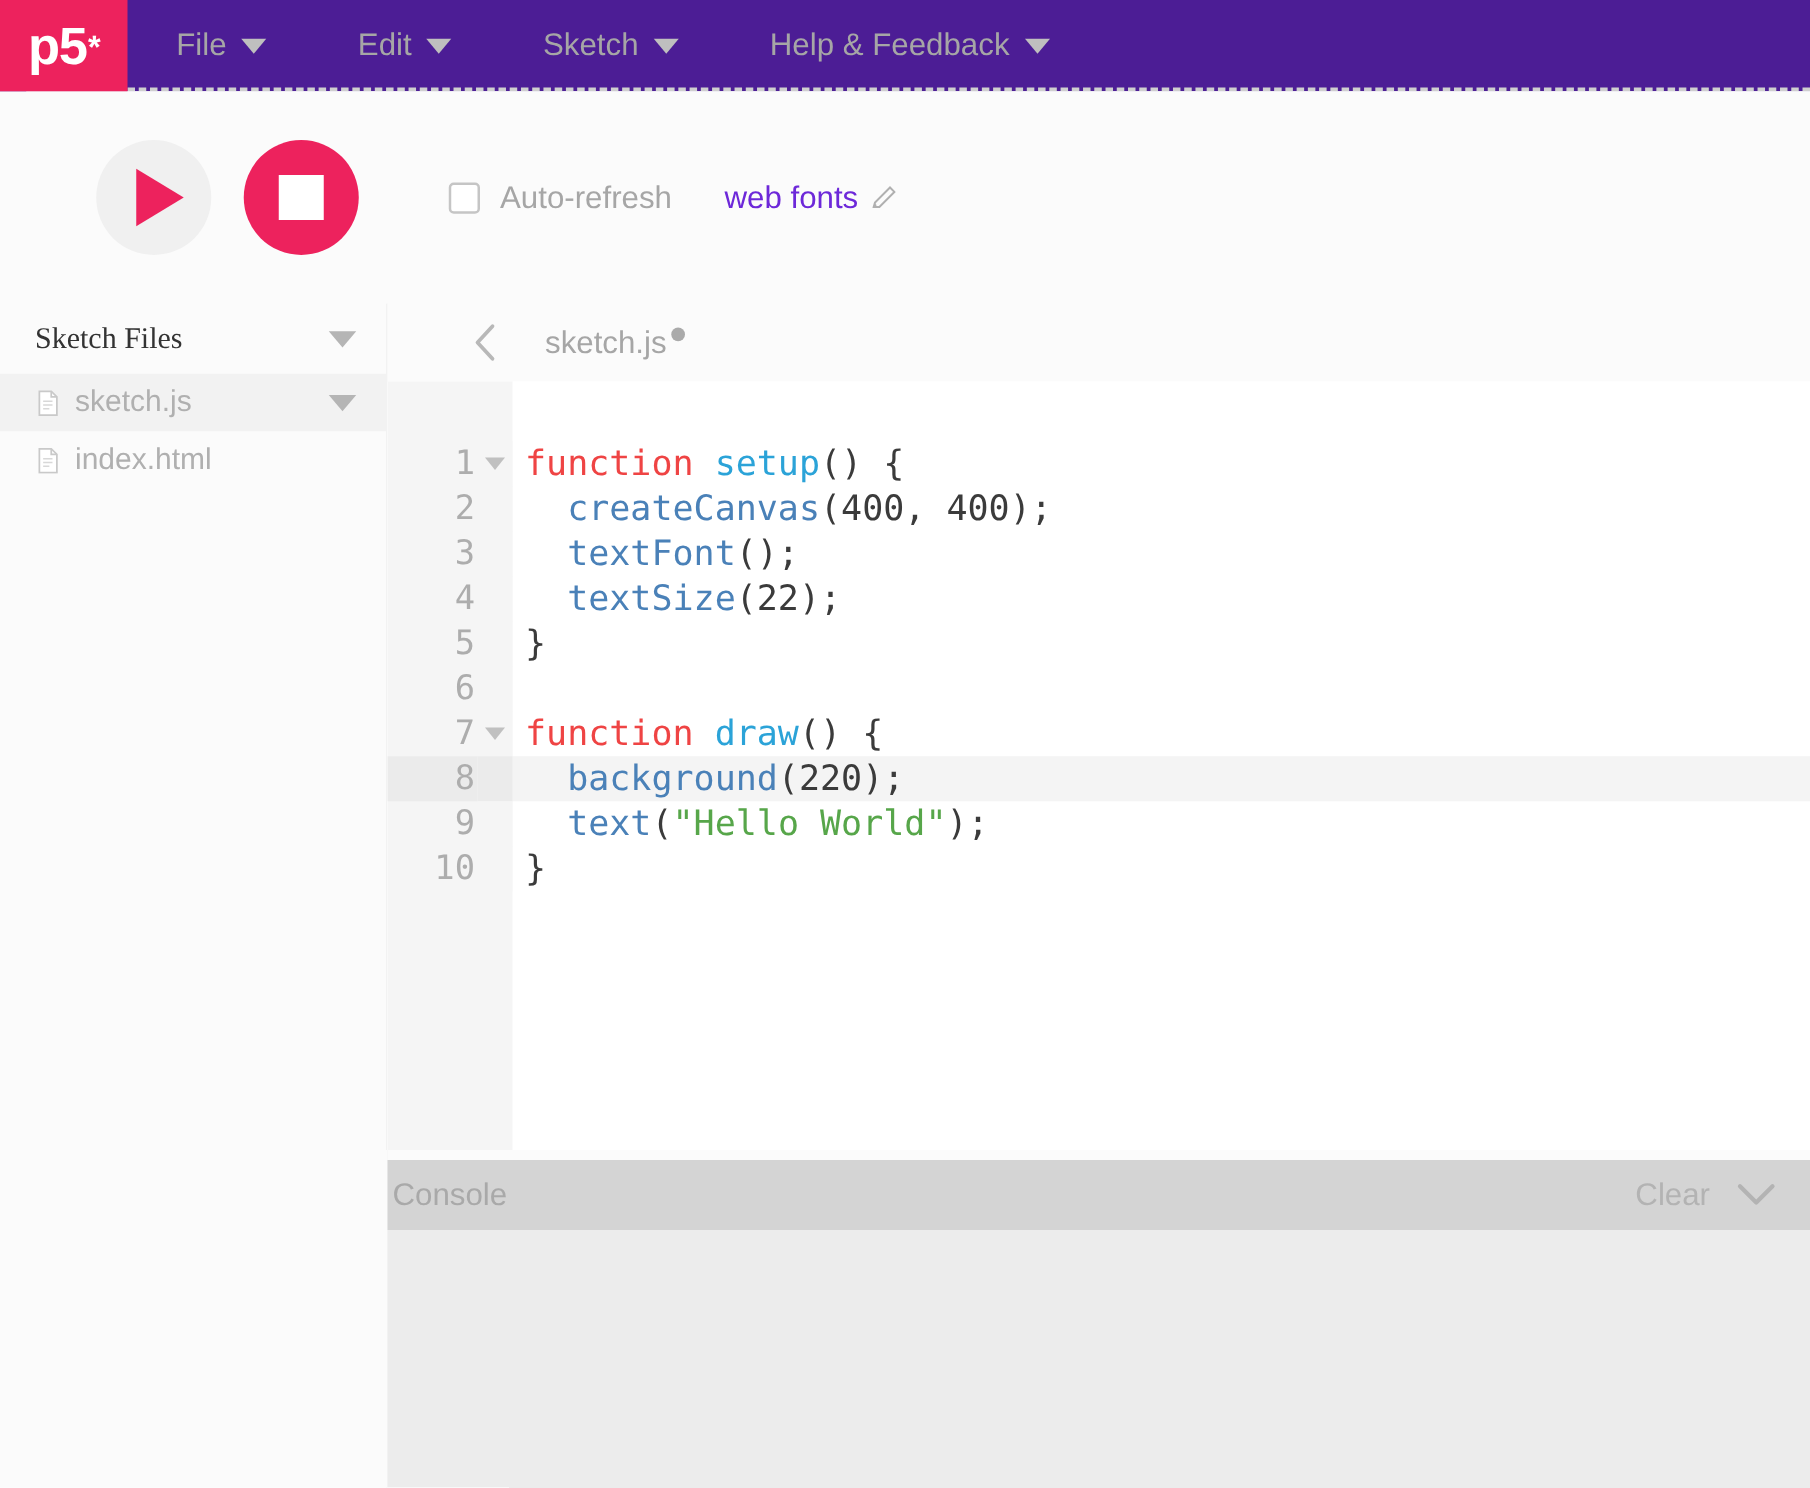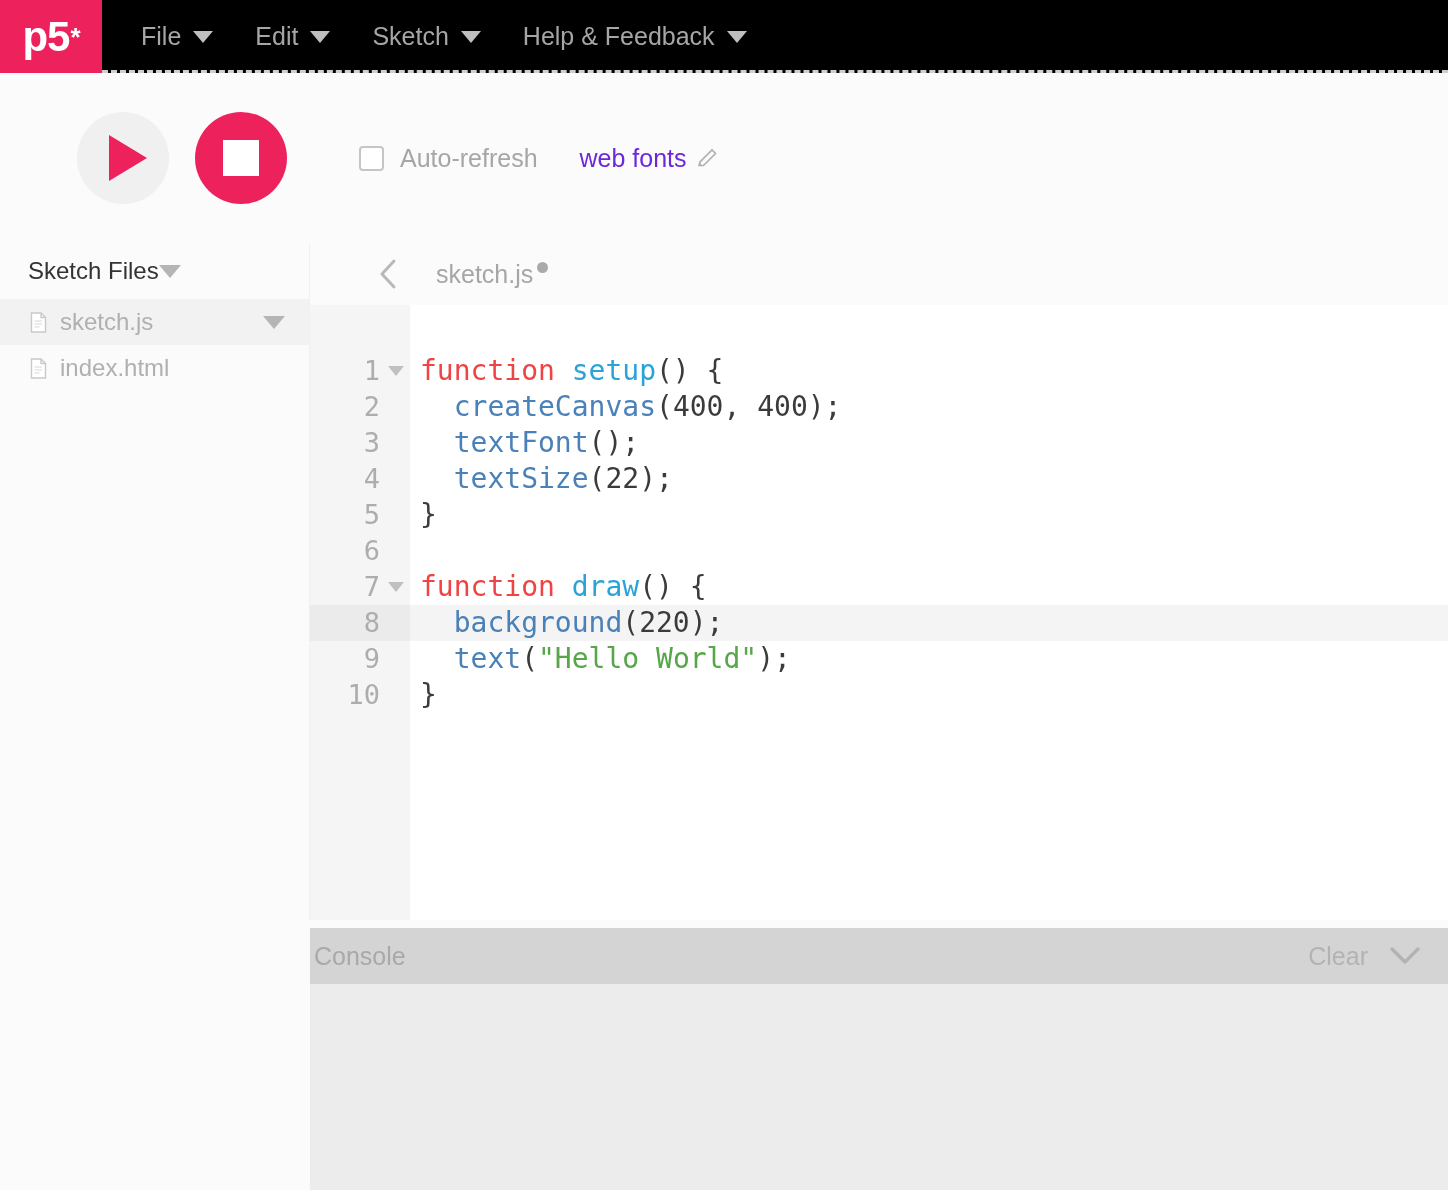--- a/index.html
+++ b/index.html
@@ -18,21 +18,21 @@
     height: 1190px;
     background: #fbfbfb;
   }
 
   
   .nav {
     position: absolute;
     top: 0; left: 0;
     width: 1448px;
     height: 73px;
-    background: #000000;
+    background: #4c1d95;
     display: flex;
     align-items: stretch;
   }
   .nav-dash {
     position: absolute;
     left: 102px;
     right: 0;
     top: 70px;
     border-top: 3px dashed #cfcfcf;
   }
@@ -55,20 +55,21 @@
     font-size: 26px;
     vertical-align: super;
     line-height: 1;
     margin-left: 1px;
   }
   .menubar {
     display: flex;
     align-items: center;
     padding-left: 18px;
     height: 73px;
+    gap: 31px;
   }
   .menu-item {
     display: flex;
     align-items: center;
     gap: 12px;
     padding: 0 21px;
     height: 73px;
     color: #a6a6a6;
     font-size: 25px;
     cursor: pointer;
@@ -145,22 +146,24 @@
     top: 243px; left: 0;
     width: 310px;
     height: 947px;
     background: #fbfbfb;
     border-right: 1px solid #f0f0f0;
   }
   .sidebar-header {
     height: 56px;
     display: flex;
     align-items: center;
+    justify-content: space-between;
     padding: 0 24px 0 28px;
     cursor: pointer;
+    font-family: Liberation Serif, serif;
   }
   .sidebar-title { font-size: 24px; color: #333333; }
   .sidebar-caret {
     width: 0; height: 0;
     border-left: 11px solid transparent;
     border-right: 11px solid transparent;
     border-top: 13px solid #b5b5b5;
   }
   .file-list { margin-top: 0; }
   .file-row {

